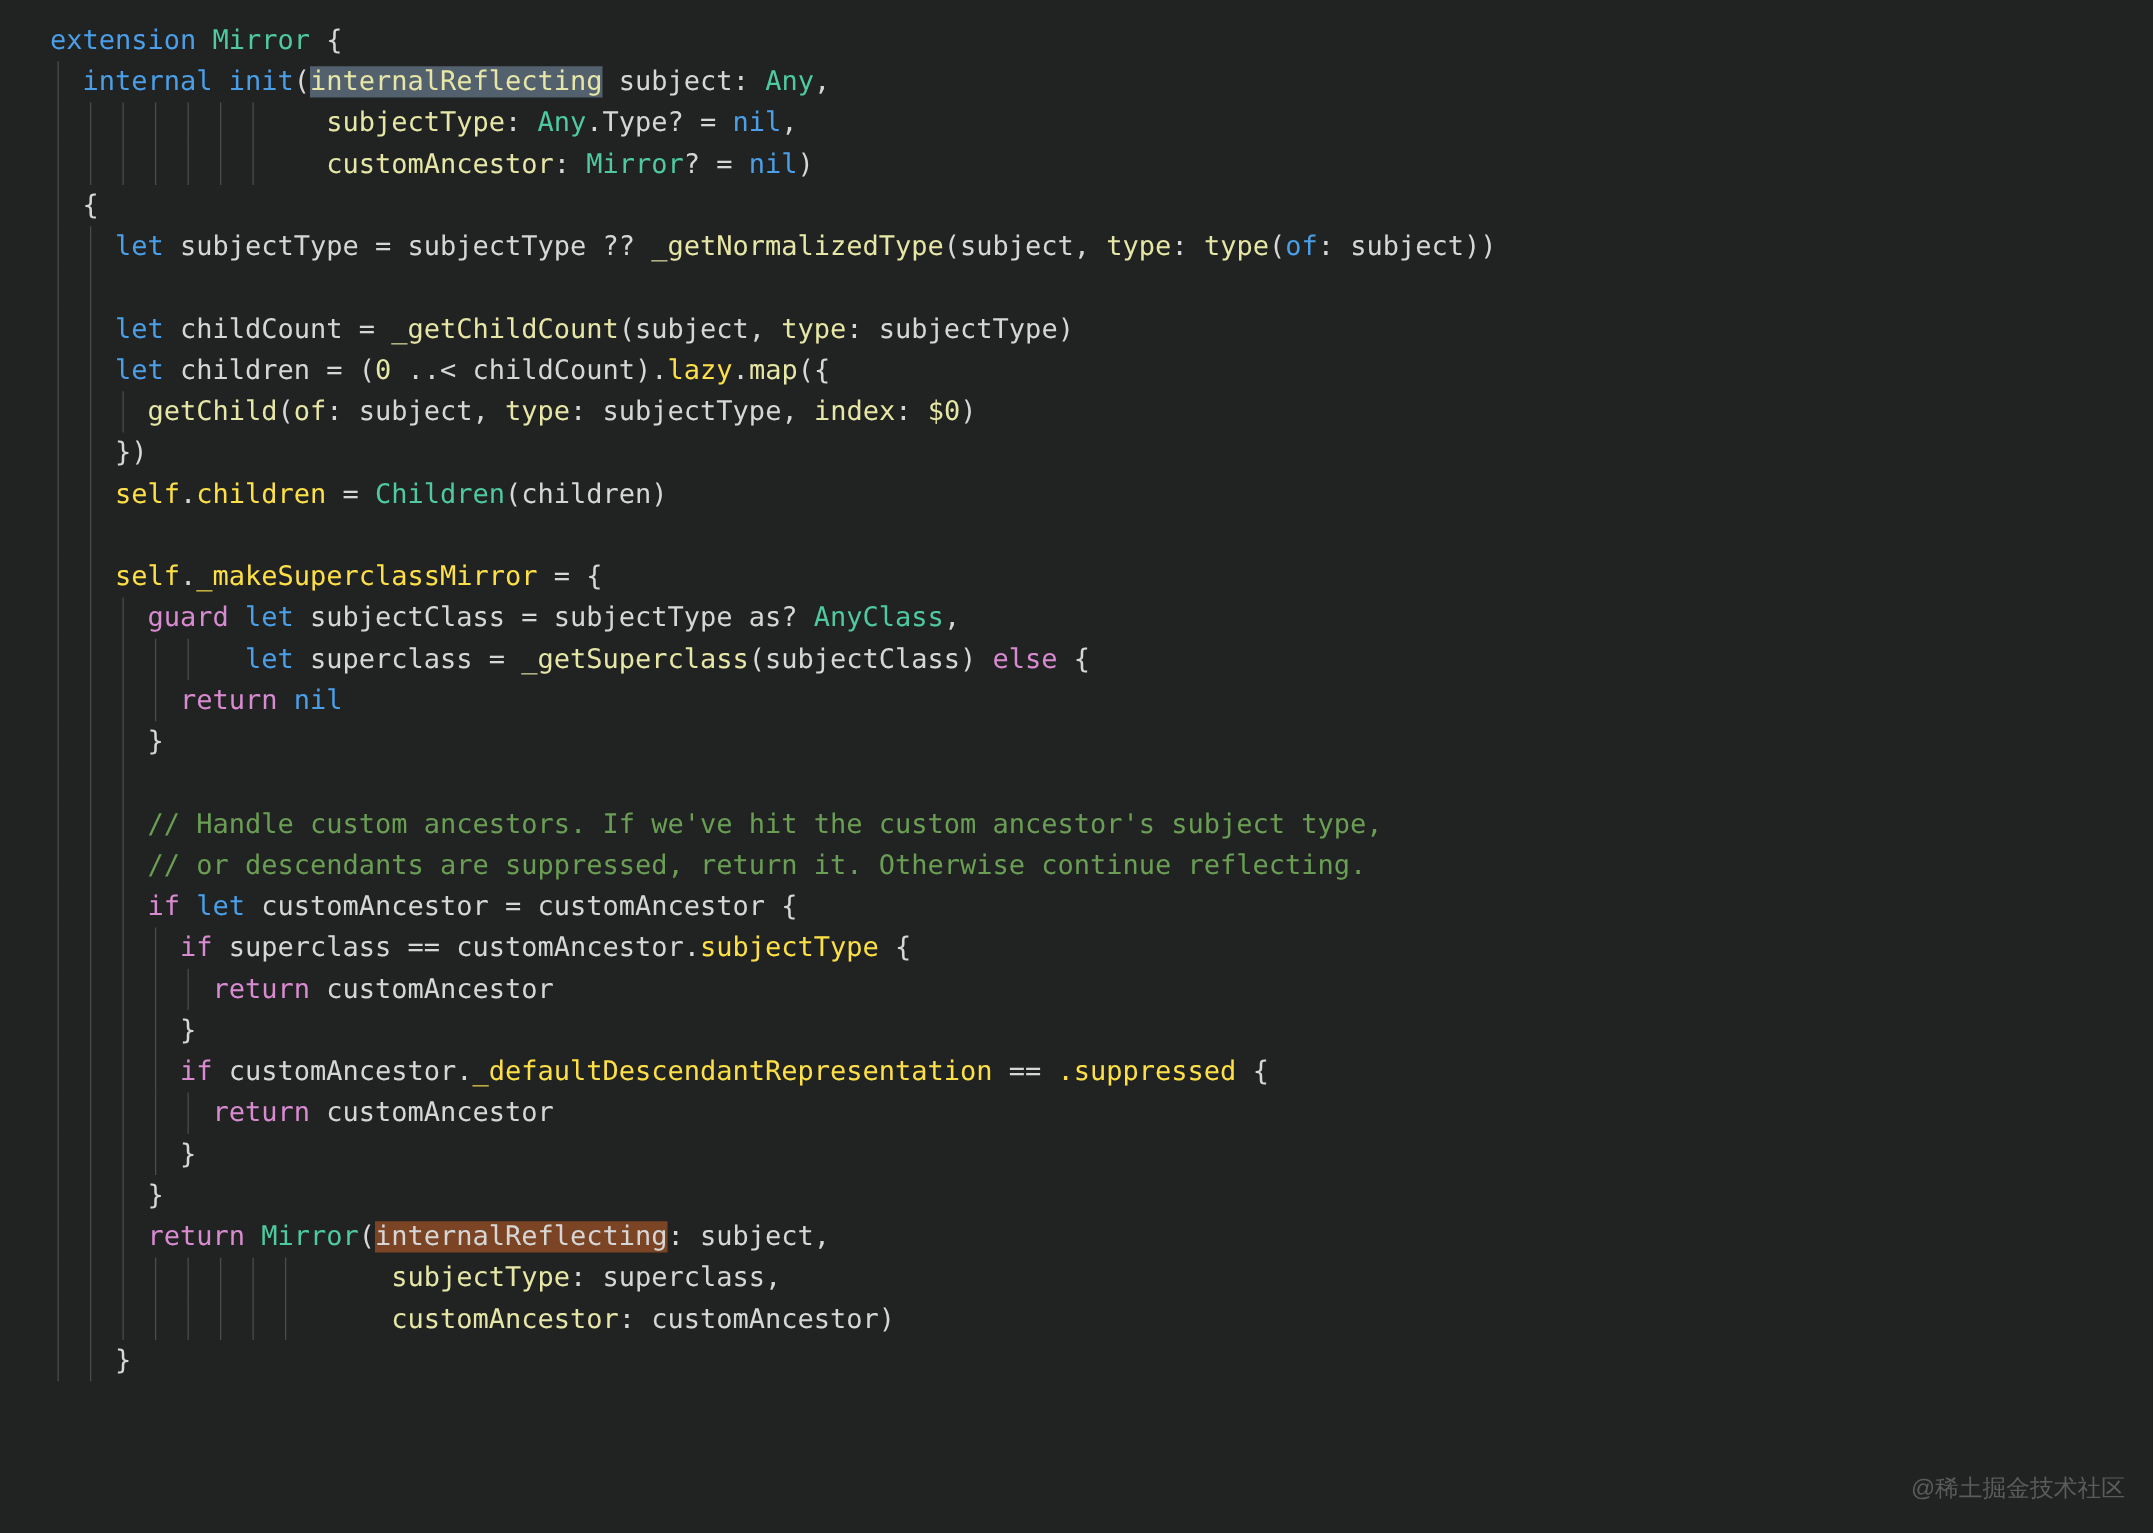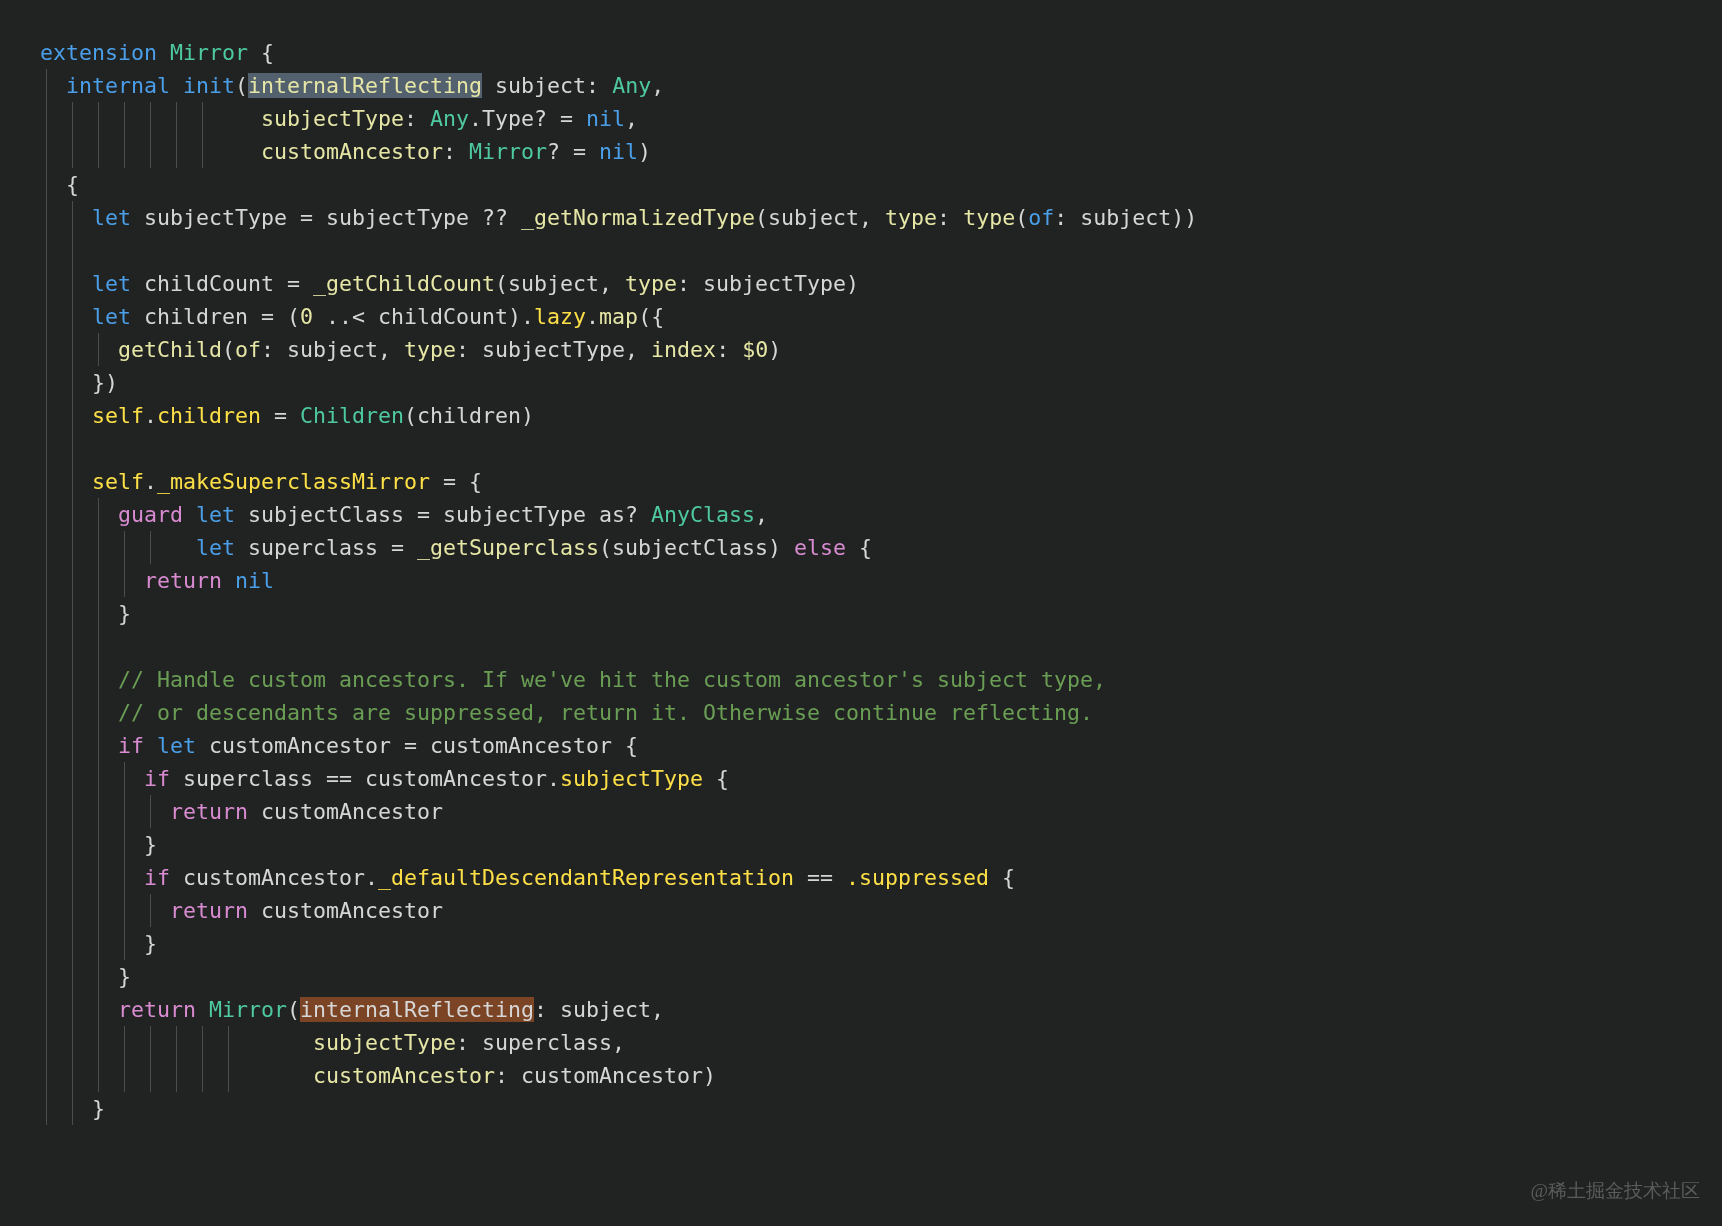--- a/index.html
+++ b/index.html
@@ -12,21 +12,21 @@
     height: 1226px;
     overflow: hidden;
     font-family: "DejaVu Sans Mono", monospace;
   }
   #editor {
     position: relative;
     width: 1722px;
     height: 1226px;
     background: #212322;
     box-sizing: border-box;
-    padding-top: 36px;
+    padding-top: 16px;
   }
   .code-area {
     position: relative;
     font-size: 21.6px;
     line-height: 33px;
     letter-spacing: 0;
     white-space: pre;
     color: #d6d6d6;
   }
   .line {
@@ -51,21 +51,21 @@
   .prop      { color: #fde047; }   
   .plain     { color: #d6d6d6; }
   .comment   { color: #6a9e54; }
   .num       { color: #e6e6a6; }
   .sel-blue  { background: #53606e; }
   .sel-brown { background: #7a4425; }
   .watermark {
     position: absolute;
     right: 22px;
     bottom: 22px;
-    font-family: Liberation Serif, serif;
+    font-family: Liberation Sans, sans-serif;
     font-size: 19px;
     color: #5a5c5b;
     user-select: none;
   }
 </style>
 </head>
 <body>
 
 <div id="editor">
   <div class="code-area" id="code-area"><div class="line"><span class="kw">extension</span><span class="plain"> </span><span class="type">Mirror</span><span class="plain"> {</span></div><div class="line"><span class="guide" style="left: 46px;"></span><span class="plain">  </span><span class="kw">internal</span><span class="plain"> </span><span class="kw">init</span><span class="plain">(</span><span class="fn sel-blue">internalReflecting</span><span class="plain"> subject</span><span class="plain">: </span><span class="type">Any</span><span class="plain">,</span></div><div class="line"><span class="guide" style="left: 46px;"></span><span class="guide" style="left: 72px;"></span><span class="guide" style="left: 98px;"></span><span class="guide" style="left: 124px;"></span><span class="guide" style="left: 150px;"></span><span class="guide" style="left: 176px;"></span><span class="guide" style="left: 202px;"></span><span class="plain">                 </span><span class="fn">subjectType</span><span class="plain">: </span><span class="type">Any</span><span class="plain">.Type? = </span><span class="kw">nil</span><span class="plain">,</span></div><div class="line"><span class="guide" style="left: 46px;"></span><span class="guide" style="left: 72px;"></span><span class="guide" style="left: 98px;"></span><span class="guide" style="left: 124px;"></span><span class="guide" style="left: 150px;"></span><span class="guide" style="left: 176px;"></span><span class="guide" style="left: 202px;"></span><span class="plain">                 </span><span class="fn">customAncestor</span><span class="plain">: </span><span class="type">Mirror</span><span class="plain">? = </span><span class="kw">nil</span><span class="plain">)</span></div><div class="line"><span class="guide" style="left: 46px;"></span><span class="plain">  {</span></div><div class="line"><span class="guide" style="left: 46px;"></span><span class="guide" style="left: 72px;"></span><span class="plain">    </span><span class="kw">let</span><span class="plain"> subjectType = subjectType ?? </span><span class="fn">_getNormalizedType</span><span class="plain">(subject, </span><span class="fn">type</span><span class="plain">: </span><span class="fn">type</span><span class="plain">(</span><span class="kw">of</span><span class="plain">: subject))</span></div><div class="line"><span class="guide" style="left: 46px;"></span><span class="guide" style="left: 72px;"></span><span> </span></div><div class="line"><span class="guide" style="left: 46px;"></span><span class="guide" style="left: 72px;"></span><span class="plain">    </span><span class="kw">let</span><span class="plain"> childCount = </span><span class="fn">_getChildCount</span><span class="plain">(subject, </span><span class="fn">type</span><span class="plain">: subjectType)</span></div><div class="line"><span class="guide" style="left: 46px;"></span><span class="guide" style="left: 72px;"></span><span class="plain">    </span><span class="kw">let</span><span class="plain"> children = (</span><span class="num">0</span><span class="plain"> ..&lt; childCount).</span><span class="prop">lazy</span><span class="plain">.</span><span class="fn">map</span><span class="plain">({</span></div><div class="line"><span class="guide" style="left: 46px;"></span><span class="guide" style="left: 72px;"></span><span class="guide" style="left: 98px;"></span><span class="plain">      </span><span class="fn">getChild</span><span class="plain">(</span><span class="fn">of</span><span class="plain">: subject, </span><span class="fn">type</span><span class="plain">: subjectType, </span><span class="fn">index</span><span class="plain">: </span><span class="num">$0</span><span class="plain">)</span></div><div class="line"><span class="guide" style="left: 46px;"></span><span class="guide" style="left: 72px;"></span><span class="plain">    })</span></div><div class="line"><span class="guide" style="left: 46px;"></span><span class="guide" style="left: 72px;"></span><span class="plain">    </span><span class="prop">self</span><span class="plain">.</span><span class="prop">children</span><span class="plain"> = </span><span class="type">Children</span><span class="plain">(children)</span></div><div class="line"><span class="guide" style="left: 46px;"></span><span class="guide" style="left: 72px;"></span><span> </span></div><div class="line"><span class="guide" style="left: 46px;"></span><span class="guide" style="left: 72px;"></span><span class="plain">    </span><span class="prop">self</span><span class="plain">.</span><span class="prop">_makeSuperclassMirror</span><span class="plain"> = {</span></div><div class="line"><span class="guide" style="left: 46px;"></span><span class="guide" style="left: 72px;"></span><span class="guide" style="left: 98px;"></span><span class="plain">      </span><span class="kwc">guard</span><span class="plain"> </span><span class="kw">let</span><span class="plain"> subjectClass = subjectType as? </span><span class="type">AnyClass</span><span class="plain">,</span></div><div class="line"><span class="guide" style="left: 46px;"></span><span class="guide" style="left: 72px;"></span><span class="guide" style="left: 98px;"></span><span class="guide" style="left: 124px;"></span><span class="guide" style="left: 150px;"></span><span class="plain">            </span><span class="kw">let</span><span class="plain"> superclass = </span><span class="fn">_getSuperclass</span><span class="plain">(subjectClass) </span><span class="kwc">else</span><span class="plain"> {</span></div><div class="line"><span class="guide" style="left: 46px;"></span><span class="guide" style="left: 72px;"></span><span class="guide" style="left: 98px;"></span><span class="guide" style="left: 124px;"></span><span class="plain">        </span><span class="kwc">return</span><span class="plain"> </span><span class="kw">nil</span></div><div class="line"><span class="guide" style="left: 46px;"></span><span class="guide" style="left: 72px;"></span><span class="guide" style="left: 98px;"></span><span class="plain">      }</span></div><div class="line"><span class="guide" style="left: 46px;"></span><span class="guide" style="left: 72px;"></span><span class="guide" style="left: 98px;"></span><span> </span></div><div class="line"><span class="guide" style="left: 46px;"></span><span class="guide" style="left: 72px;"></span><span class="guide" style="left: 98px;"></span><span class="plain">      </span><span class="comment">// Handle custom ancestors. If we've hit the custom ancestor's subject type,</span></div><div class="line"><span class="guide" style="left: 46px;"></span><span class="guide" style="left: 72px;"></span><span class="guide" style="left: 98px;"></span><span class="plain">      </span><span class="comment">// or descendants are suppressed, return it. Otherwise continue reflecting.</span></div><div class="line"><span class="guide" style="left: 46px;"></span><span class="guide" style="left: 72px;"></span><span class="guide" style="left: 98px;"></span><span class="plain">      </span><span class="kwc">if</span><span class="plain"> </span><span class="kw">let</span><span class="plain"> customAncestor = customAncestor {</span></div><div class="line"><span class="guide" style="left: 46px;"></span><span class="guide" style="left: 72px;"></span><span class="guide" style="left: 98px;"></span><span class="guide" style="left: 124px;"></span><span class="plain">        </span><span class="kwc">if</span><span class="plain"> superclass == customAncestor.</span><span class="prop">subjectType</span><span class="plain"> {</span></div><div class="line"><span class="guide" style="left: 46px;"></span><span class="guide" style="left: 72px;"></span><span class="guide" style="left: 98px;"></span><span class="guide" style="left: 124px;"></span><span class="guide" style="left: 150px;"></span><span class="plain">          </span><span class="kwc">return</span><span class="plain"> customAncestor</span></div><div class="line"><span class="guide" style="left: 46px;"></span><span class="guide" style="left: 72px;"></span><span class="guide" style="left: 98px;"></span><span class="guide" style="left: 124px;"></span><span class="plain">        }</span></div><div class="line"><span class="guide" style="left: 46px;"></span><span class="guide" style="left: 72px;"></span><span class="guide" style="left: 98px;"></span><span class="guide" style="left: 124px;"></span><span class="plain">        </span><span class="kwc">if</span><span class="plain"> customAncestor.</span><span class="prop">_defaultDescendantRepresentation</span><span class="plain"> == </span><span class="prop">.suppressed</span><span class="plain"> {</span></div><div class="line"><span class="guide" style="left: 46px;"></span><span class="guide" style="left: 72px;"></span><span class="guide" style="left: 98px;"></span><span class="guide" style="left: 124px;"></span><span class="guide" style="left: 150px;"></span><span class="plain">          </span><span class="kwc">return</span><span class="plain"> customAncestor</span></div><div class="line"><span class="guide" style="left: 46px;"></span><span class="guide" style="left: 72px;"></span><span class="guide" style="left: 98px;"></span><span class="guide" style="left: 124px;"></span><span class="plain">        }</span></div><div class="line"><span class="guide" style="left: 46px;"></span><span class="guide" style="left: 72px;"></span><span class="guide" style="left: 98px;"></span><span class="plain">      }</span></div><div class="line"><span class="guide" style="left: 46px;"></span><span class="guide" style="left: 72px;"></span><span class="guide" style="left: 98px;"></span><span class="plain">      </span><span class="kwc">return</span><span class="plain"> </span><span class="type">Mirror</span><span class="plain">(</span><span class="plain sel-brown">internalReflecting</span><span class="plain">: subject,</span></div><div class="line"><span class="guide" style="left: 46px;"></span><span class="guide" style="left: 72px;"></span><span class="guide" style="left: 98px;"></span><span class="guide" style="left: 124px;"></span><span class="guide" style="left: 150px;"></span><span class="guide" style="left: 176px;"></span><span class="guide" style="left: 202px;"></span><span class="guide" style="left: 228px;"></span><span class="plain">                     </span><span class="fn">subjectType</span><span class="plain">: superclass,</span></div><div class="line"><span class="guide" style="left: 46px;"></span><span class="guide" style="left: 72px;"></span><span class="guide" style="left: 98px;"></span><span class="guide" style="left: 124px;"></span><span class="guide" style="left: 150px;"></span><span class="guide" style="left: 176px;"></span><span class="guide" style="left: 202px;"></span><span class="guide" style="left: 228px;"></span><span class="plain">                     </span><span class="fn">customAncestor</span><span class="plain">: customAncestor)</span></div><div class="line"><span class="guide" style="left: 46px;"></span><span class="guide" style="left: 72px;"></span><span class="plain">    }</span></div></div>

